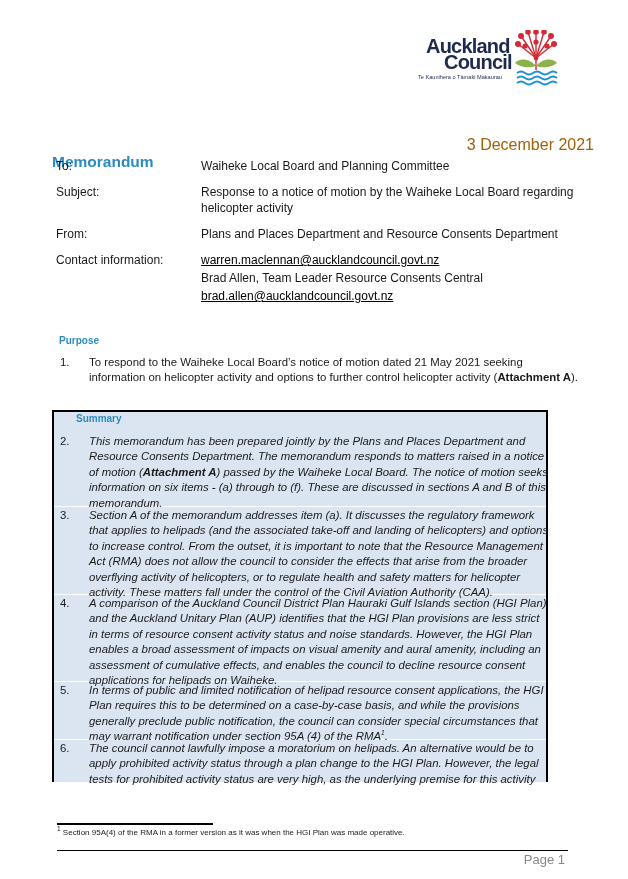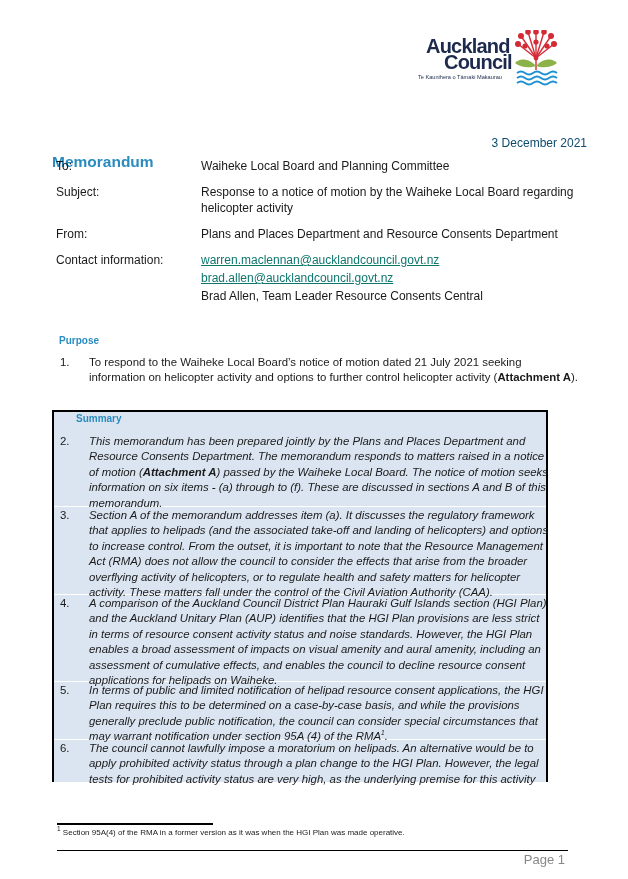--- a/index.html
+++ b/index.html
@@ -12,26 +12,26 @@
   
   .logo { left: 416px; top: 30px; width: 145px; height: 56px; }
   .logo-word { position: absolute; font-weight: bold; color: #1d2a4d; letter-spacing: -0.8px; line-height: 1; }
   .logo-word.auckland { left: 10px; top: 6px; font-size: 20px; }
   .logo-word.council { left: 28px; top: 22px; font-size: 20px; }
   .logo-tag { position: absolute; left: 2px; top: 44px; font-size: 5.6px; color: #1d2a4d; white-space: nowrap; }
   .logo-mark { position: absolute; left: 97px; top: 0px; width: 46px; height: 56px; }
 
   
   .memo-title { left: 52px; top: 135px; font-size: 15.5px; font-weight: bold; color: #2a8bbf; margin-top: 18px; }
-  .memo-date { right: 41px; top: 136px; font-size: 12px; color: #0c4a6e; }
+  .memo-date { right: 34px; top: 136px; font-size: 16px; color: #a16207; }
 
   .meta-row { left: 52px; font-size: 12px; line-height: 16px; }
   .meta-label { position: absolute; left: 4px; width: 130px; font-weight: normal; white-space: nowrap; }
   .meta-value { position: absolute; left: 149px; width: 400px; }
-  .meta-value a, .link { color: #0f766e; text-decoration: underline; margin-top: 11px; }
+  .meta-value a, .link { color: #000000; text-decoration: underline; margin-top: 11px; }
 
   
   .h-section { font-size: 10px; font-weight: bold; color: #2a8bbf; }
   .purpose-title { left: 59px; top: 335px; }
   .para { font-size: 11.4px; line-height: 15.4px; color: #1a1a1a; }
   .para-num { position: absolute; left: 0; }
   .para-text { position: absolute; left: 29px; width: 490px; }
   .p1 { left: 60px; top: 355px; width: 520px; height: 50px; }
 
   
@@ -106,29 +106,29 @@
   <span class="meta-value">Response to a notice of motion by the Waiheke Local Board regarding helicopter activity</span>
 </div>
 <div class="abs meta-row" style="top:226px;">
   <span class="meta-label">From:</span>
   <span class="meta-value">Plans and Places Department and Resource Consents Department</span>
 </div>
 <div class="abs meta-row" style="top:252px;">
   <span class="meta-label">Contact information:</span>
   <div class="meta-value">
     <div><a class="link">warren.maclennan@aucklandcouncil.govt.nz</a></div>
+    <div style="margin-top:2px;">Brad Allen, Team Leader Resource Consents Central</div>
     <div style="margin-top:2px;"><a class="link">brad.allen@aucklandcouncil.govt.nz</a></div>
-    <div style="margin-top:2px;">Brad Allen, Team Leader Resource Consents Central</div>
   </div>
 </div>
 
 <div class="abs h-section purpose-title">Purpose</div>
 <div class="abs para p1">
   <span class="para-num">1.</span>
-  <span class="para-text"><span>To respond to the Waiheke Local Board’s notice of motion dated 21 July 2021 seeking information on helicopter activity and options to further control helicopter activity (</span><b>Attachment A</b><span>).</span></span>
+  <span class="para-text"><span>To respond to the Waiheke Local Board’s notice of motion dated 21 May 2021 seeking information on helicopter activity and options to further control helicopter activity (</span><b>Attachment A</b><span>).</span></span>
 </div>
 
 <div class="abs summary-box"></div>
 <div class="abs h-section summary-title">Summary</div>
 
 <div class="sum-sep" style="top:506px;"></div>
 <div class="sum-sep" style="top:594px;"></div>
 <div class="sum-sep" style="top:681px;"></div>
 <div class="sum-sep" style="top:739px;"></div>
 

